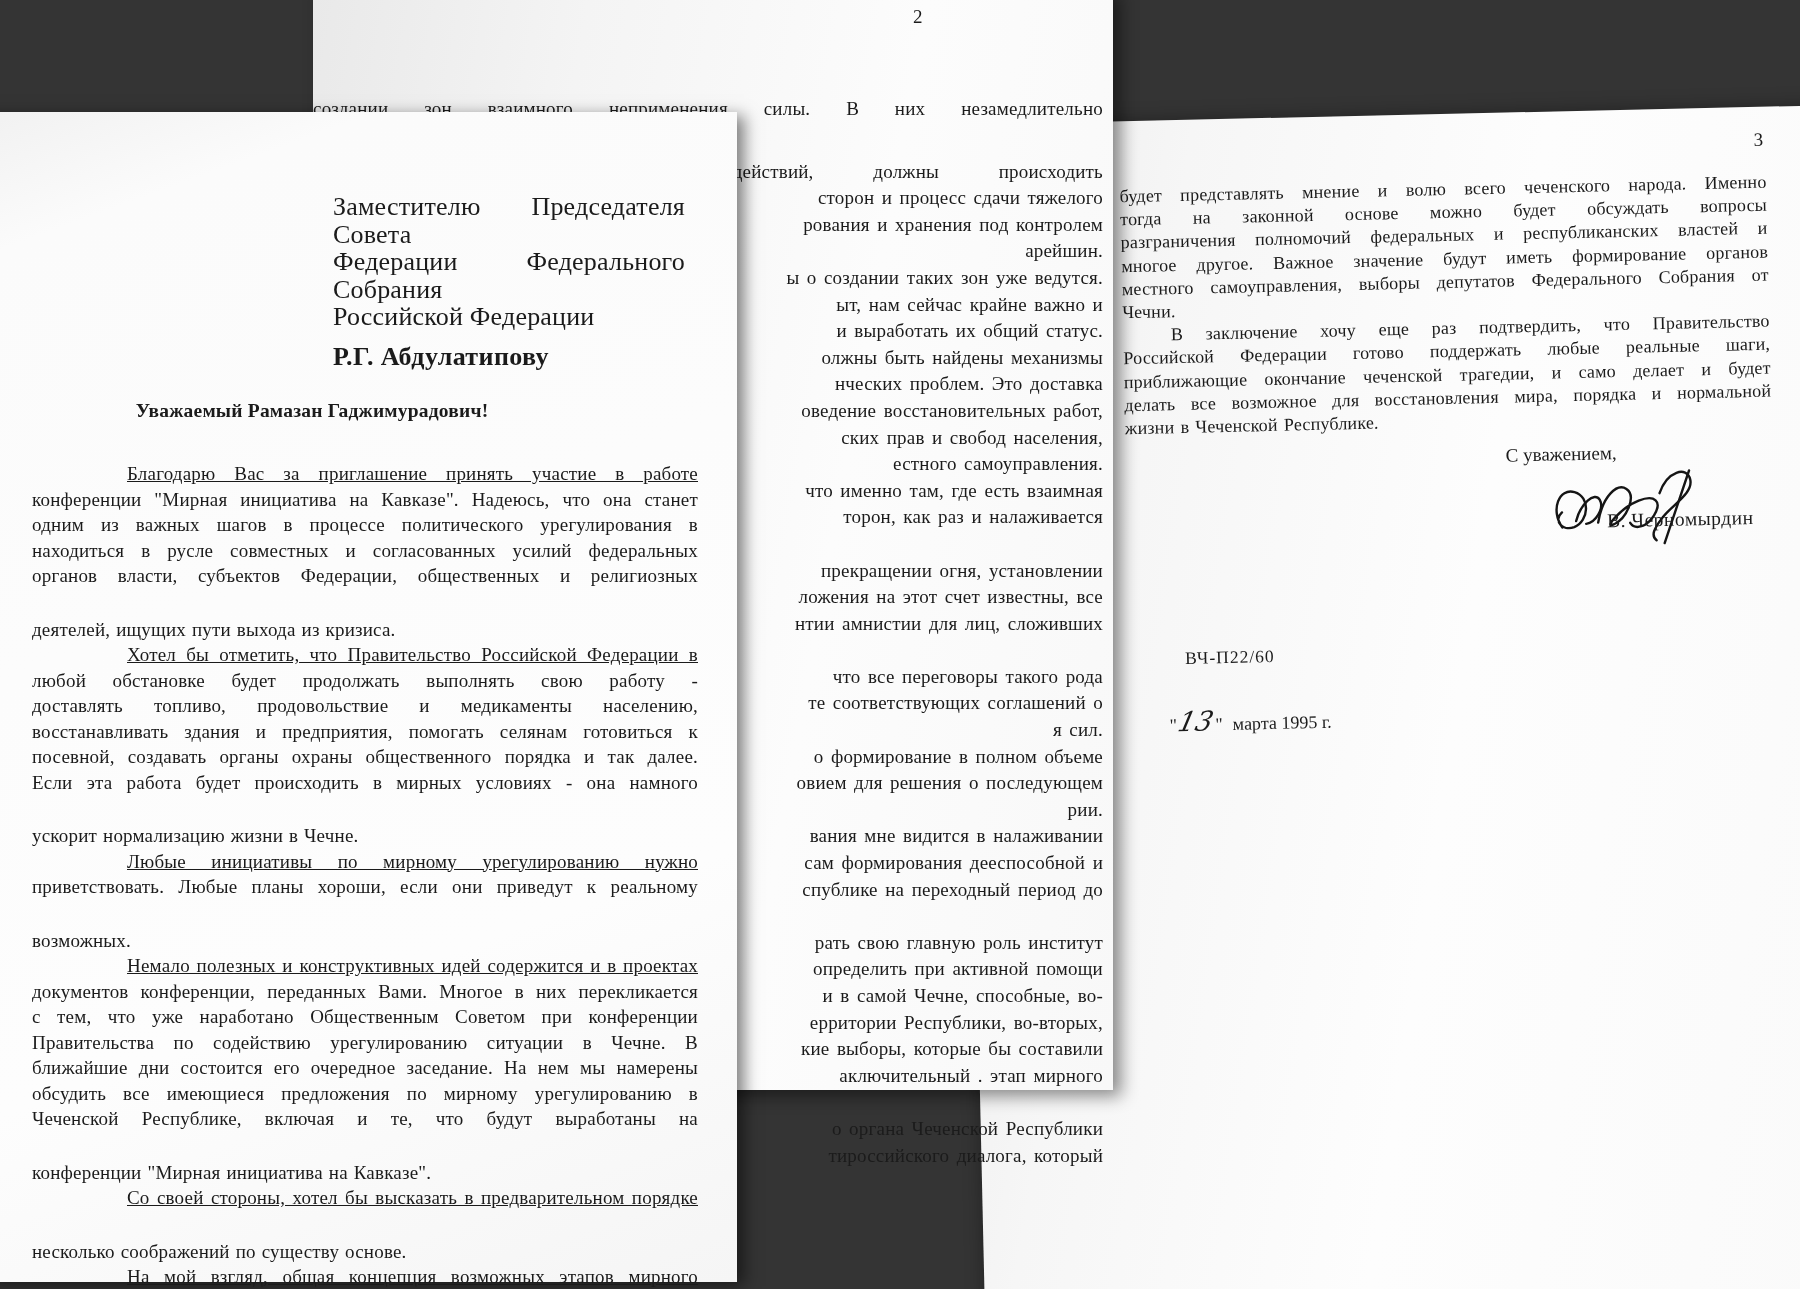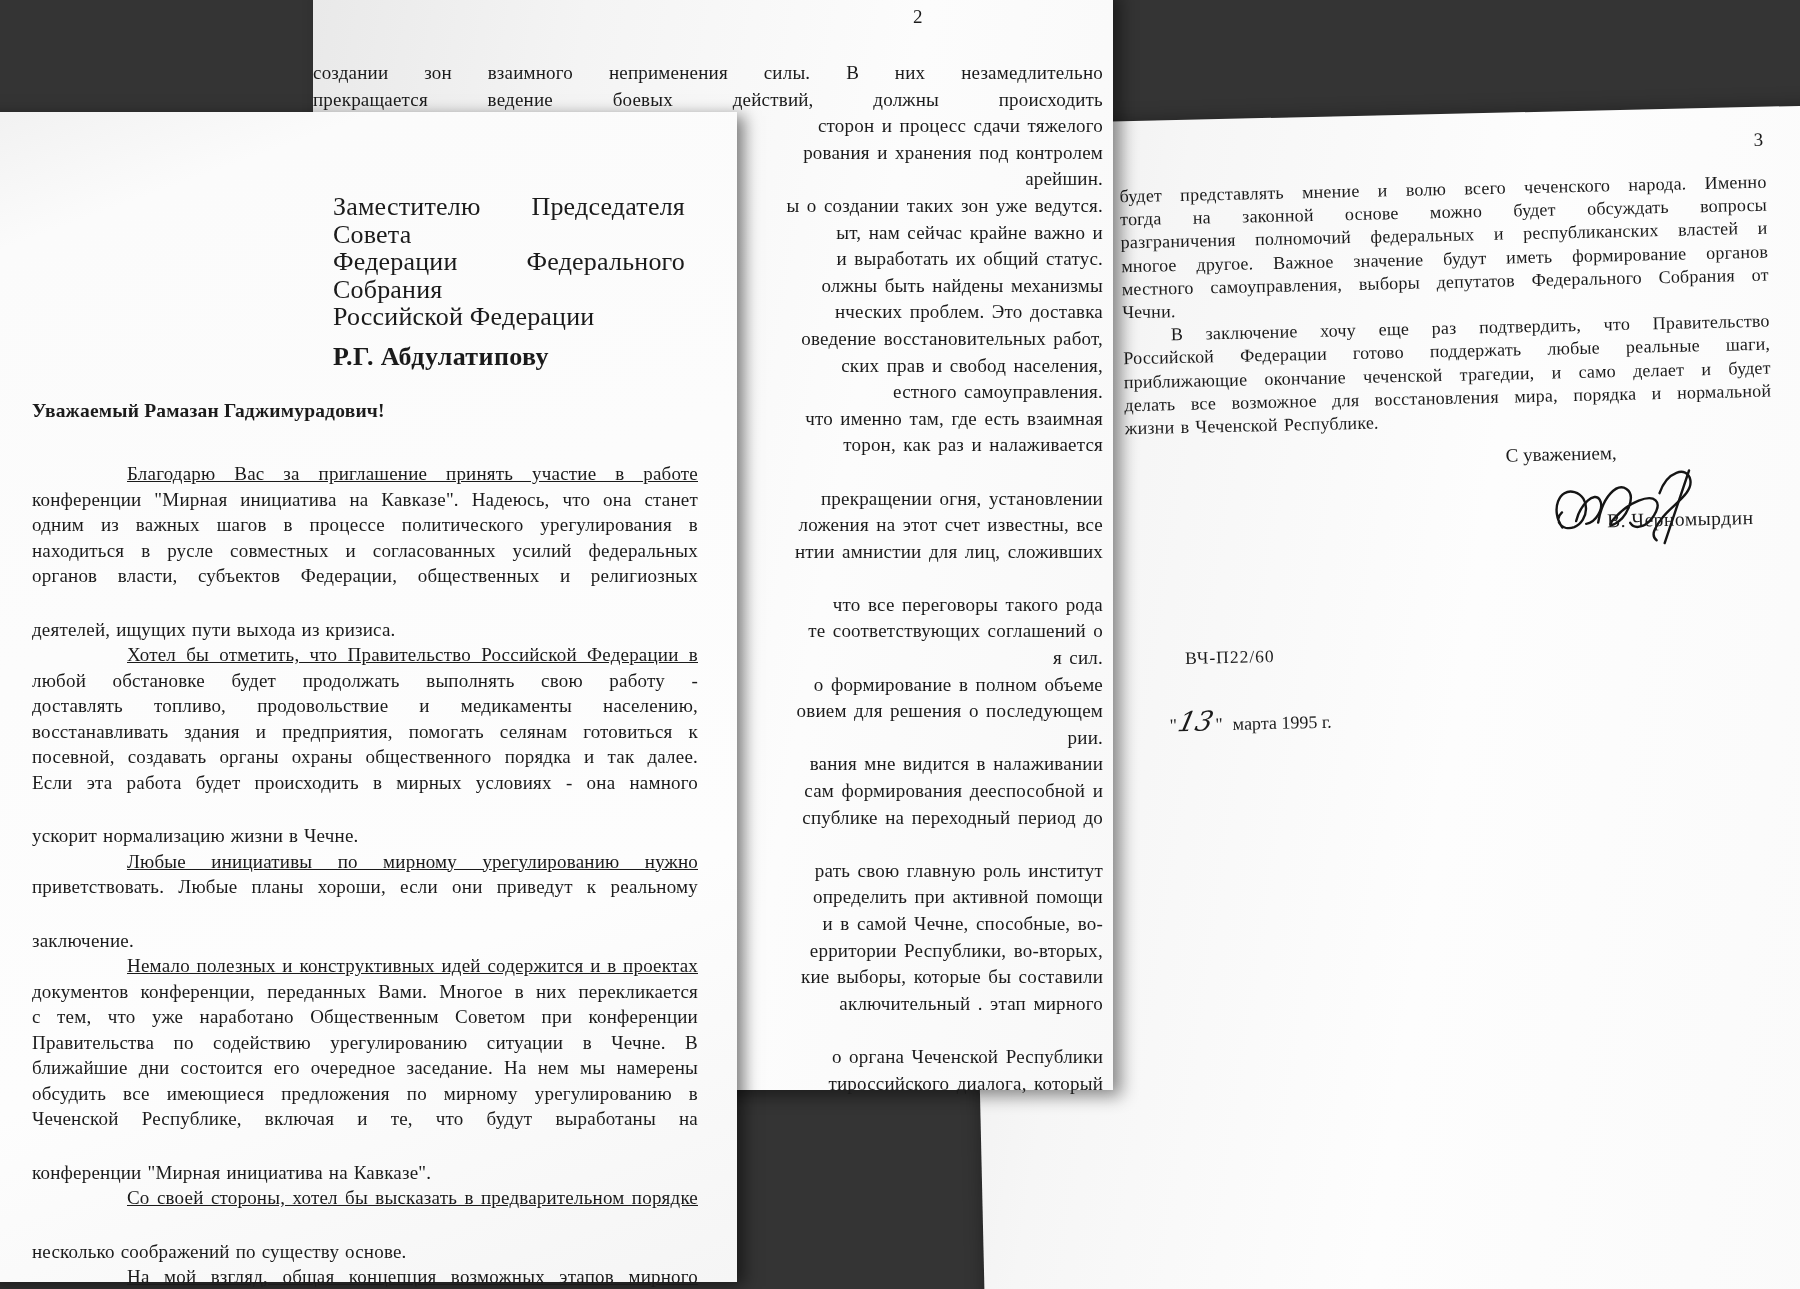--- a/index.html
+++ b/index.html
@@ -29,32 +29,32 @@
   .dateline .rest { margin-left:10px; }
 
   
   .page2 { left:313px; top:-12px; width:800px; height:1102px;
            background:linear-gradient(100deg,#e9e9e9 0%, #f4f4f4 28%, #fcfcfc 62%, #f8f8f8 100%);
            box-shadow:8px 6px 16px rgba(0,0,0,0.45); z-index:2; }
   .p2num { position:absolute; left:600px; top:18px; font-size:19px; }
   .p2flow { position:absolute; left:0; right:0; top:72px; }
   .ln { height:26.6px; line-height:26.6px; font-size:19px; letter-spacing:0.2px; word-spacing:2.5px;
         padding-right:10px; text-align:right; white-space:nowrap; }
-  .ln.full { text-align:justify; text-align-last:justify; white-space:normal; }
+  .ln.full { text-align:justify; text-align-last:justify; white-space:normal;margin-top:36px; }
   .ln.tiny { text-align:left; padding-left:30px; }
 
   
   .page1 { left:-18px; top:112px; width:755px; height:1170px;
            background:linear-gradient(160deg,#f1f1f1 0%, #fbfbfb 10%, #fdfdfd 70%, #f5f5f5 100%);
            box-shadow:7px 4px 15px rgba(0,0,0,0.5); z-index:3; }
   .addr { position:absolute; left:351px; top:81px; width:352px; }
   .al { line-height:27.5px; font-size:26px; letter-spacing:0.2px; }
   .al.j { text-align:justify; text-align-last:justify; }
   .al.b { font-weight:bold; letter-spacing:0.4px;margin-top:12px; }
-  .salut { position:absolute; left:50px; top:288px; width:560px; text-align:left;
+  .salut { position:absolute; left:50px; top:288px; width:560px; text-align:center;
            font-weight:bold; font-size:19.5px; letter-spacing:0.2px; }
   .body1 { position:absolute; left:50px; top:349px; width:666px; }
   .bl { line-height:25.5px; font-size:19px; letter-spacing:0.2px; word-spacing:1px;
         text-align:justify; text-align-last:justify; }
   .bl.first { padding-left:95px;text-decoration:underline; }
   .bl.last { text-align-last:left;margin-top:28px; }
 </style>
 </head>
 <body>
 
@@ -154,21 +154,21 @@
         <div class="bl last">деятелей, ищущих пути выхода из кризиса.</div>
         <div class="bl first">Хотел бы отметить, что Правительство Российской Федерации в</div>
         <div class="bl">любой обстановке будет продолжать выполнять свою работу -</div>
         <div class="bl">доставлять топливо, продовольствие и медикаменты населению,</div>
         <div class="bl">восстанавливать здания и предприятия, помогать селянам готовиться к</div>
         <div class="bl">посевной, создавать органы охраны общественного порядка и так далее.</div>
         <div class="bl">Если эта работа будет происходить в мирных условиях - она намного</div>
         <div class="bl last">ускорит нормализацию жизни в Чечне.</div>
         <div class="bl first">Любые инициативы по мирному урегулированию нужно</div>
         <div class="bl">приветствовать. Любые планы хороши, если они приведут к реальному</div>
-        <div class="bl last">заключение.</div>
+        <div class="bl last">возможных.</div>
         <div class="bl first">Немало полезных и конструктивных идей содержится и в проектах</div>
         <div class="bl">документов конференции, переданных Вами. Многое в них перекликается</div>
         <div class="bl">с тем, что уже наработано Общественным Советом при конференции</div>
         <div class="bl">Правительства  по содействию урегулированию ситуации в Чечне. В</div>
         <div class="bl">ближайшие дни состоится его очередное заседание. На нем мы намерены</div>
         <div class="bl">обсудить все имеющиеся предложения по мирному урегулированию в</div>
         <div class="bl">Чеченской Республике, включая и те, что будут выработаны на</div>
         <div class="bl last">конференции "Мирная инициатива на Кавказе".</div>
         <div class="bl first">Со своей стороны, хотел бы высказать в предварительном порядке</div>
         <div class="bl last">несколько соображений по существу основе.</div>

